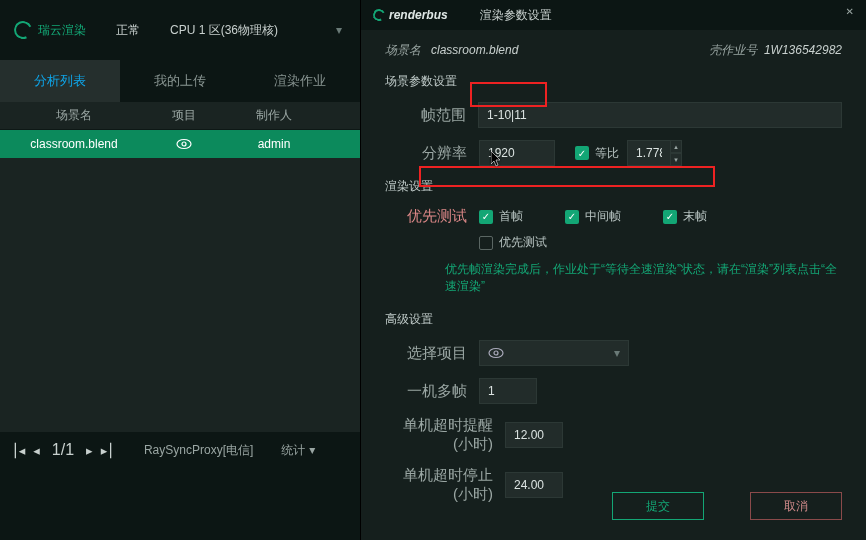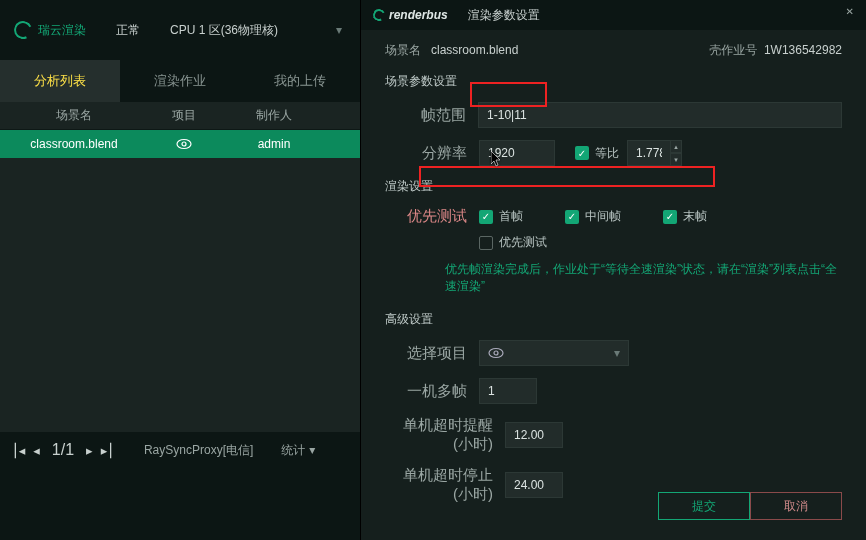--- a/index.html
+++ b/index.html
@@ -6,67 +6,67 @@
 body { background: #0c1614; font-family: "Microsoft YaHei", Arial, sans-serif; font-size: 12px; color: #b8c4c2; width: 866px; height: 540px; overflow: hidden; position: relative; }
 .left-panel { position: absolute; left: 0; top: 0; width: 360px; height: 468px; background: #1a2422; }
 .left-header { height: 60px; display: flex; align-items: center; padding: 0 14px; gap: 30px; background: #0c1614; }
 .logo { display: flex; align-items: center; gap: 6px; color: #13a675; font-size: 12px; }
 .logo-mark { width: 18px; height: 18px; border: 2.5px solid #13a675; border-radius: 50%; border-right-color: transparent; transform: rotate(20deg); }
 .cpu-selector { display: flex; align-items: center; gap: 24px; color: #c8d0ce; font-size: 12px; }
 .cpu-dd { background: transparent; color: #c8d0ce; border: none; padding: 6px 28px 6px 6px; cursor: pointer; }
 .caret { color: #6a7a77; margin-left: 6px; }
 .tabs { display: flex; height: 42px; background: #0c1614; }
 .tab { flex: 1; display: flex; align-items: center; justify-content: center; color: #8a9693; cursor: pointer; font-size: 13px; }
-.tab.active { background: #252f2d; color: #fde047; }
+.tab.active { background: #252f2d; color: #0ea5e9; }
 .table-head { display: flex; height: 28px; align-items: center; background: #1a2422; border-bottom: 1px solid #0e1816; padding: 0 4px; }
 .th { text-align: center; color: #9aa6a3; font-size: 12px; }
 .th1 { width: 140px; }
 .th2 { width: 80px; }
 .th3 { width: 100px; }
 .table-row { display: flex; height: 28px; align-items: center; background: #0c8a5c; color: #fff; padding: 0 4px; }
 .td { text-align: center; font-size: 12px; }
 .td1 { width: 140px; }
 .td2 { width: 80px; }
 .td3 { width: 100px; }
 .eye { display: inline-flex; align-items: center; justify-content: center; }
 .footer { position: absolute; bottom: 0; left: 0; width: 360px; height: 36px; display: flex; align-items: center; background: #0c1614; color: #9aa6a3; font-size: 12px; }
 .pager { display: flex; align-items: center; gap: 8px; padding-left: 12px; color: #c8d0ce; }
 .pager .pg { cursor: pointer; font-size: 13px; }
 .pager .pgnum { margin: 0 4px; font-size: 16px; }
 .footer .proxy { margin-left: 30px; }
 .footer .stats { margin-left: 28px; display: flex; align-items: center; gap: 4px; cursor: pointer; }
 .panel { position: absolute; left: 360px; top: 0; width: 506px; height: 540px; background: #151f1d; border-left: 1px solid #000; }
-.panel-header { height: 30px; display: flex; align-items: center; padding: 15px 12px; background: #0c1614; gap: 8px; color: #c8d0ce; }
+.panel-header { height: 30px; display: flex; align-items: center; padding: 15px 12px; background: #0c1614; gap: 20px; color: #c8d0ce; }
 .panel-header .brand { display: flex; align-items: center; gap: 4px; }
 .panel-header .brand .logo-mark { width: 12px; height: 12px; border-width: 2px; }
 .panel-header .ttl { margin-left: 12px; }
 .close-x { position: absolute; right: 6px; top: 0; color: #9aa6a3; padding: 6px; cursor: pointer; font-size: 10px; }
 .panel-body { padding: 12px 24px 60px; height: calc(100% - 30px); overflow: auto; }
-.scene-line { display: flex; justify-content: space-between; font-size: 12px; color: #9aa6a3; margin-bottom: 14px; }
+.scene-line { display: flex; justify-content: space-between; font-size: 12px; color: #9aa6a3; margin-bottom: 14px; font-style: italic; }
 .scene-line .sn { color: #c8d0ce; }
 .section-title { color: #bec9c7; font-size: 12px; margin: 8px 0 12px; }
 .section-title.render-title { margin-top: 4px; }
 .form-row { display: flex; align-items: center; margin-bottom: 12px; }
 .lbl { width: 94px; text-align: right; color: #9aa6a3; font-size: 15px; padding-right: 12px; }
 .inp { background: #222c2a; border: 1px solid #2c3835; color: #dbe3e1; height: 26px; padding: 0 8px; font-size: 12px; }
 .inp.w370 { width: 368px; }
 .inp.w75 { width: 76px; }
 .inp.w58 { width: 58px; }
 .inp.w46 { width: 44px; }
 .spinset { display: flex; flex-direction: column; margin-left: -1px; }
 .spinset div { width: 12px; height: 13px; background: #222c2a; border: 1px solid #2c3835; display: flex; align-items: center; justify-content: center; cursor: pointer; font-size: 7px; color: #9aa6a3; line-height: 1; }
 .chk { width: 14px; height: 14px; background: #13a675; border-radius: 2px; display: inline-flex; align-items: center; justify-content: center; color: #fff; font-size: 10px; margin-right: 6px; cursor: pointer; }
 .chk.empty { background: transparent; border: 1px solid #5a6663; }
 .gap8 { display: inline-flex; align-items: center; gap: 0; margin-right: 14px; }
 .redbox { border: 2px solid #e22; }
 .redbox-a { position: absolute; left: 470px; top: 82px; width: 77px; height: 25px; pointer-events: none; }
 .redbox-b { position: absolute; left: 419px; top: 166px; width: 296px; height: 21px; pointer-events: none; }
 .hint { color: #13a675; font-size: 12px; margin: 10px 0 16px 60px; }
 .select { background: #222c2a; border: 1px solid #2c3835; color: #dbe3e1; height: 26px; width: 150px; padding: 0 8px; display: flex; align-items: center; justify-content: space-between; cursor: pointer; }
-.actions { position: absolute; bottom: 20px; right: 24px; display: flex; }
+.actions { position: absolute; bottom: 20px; right: 24px; display: flex; gap: 46px; }
 .btn { width: 92px; height: 28px; display: flex; align-items: center; justify-content: center; border: 1px solid #13a675; color: #13a675; background: transparent; cursor: pointer; font-size: 12px; }
 .btn.cancel { border-color: #8a4a4a; color: #d08a8a; }
 .cursor { position: absolute; width: 12px; height: 16px; left: 491px; top: 151px; pointer-events: none; }
 .cursor svg { filter: drop-shadow(0 0 1px #000); }
 </style>
 </head>
 <body>
 
 <div class="left-panel">
   <div class="left-header">
@@ -75,22 +75,22 @@
       <span>瑞云渲染</span>
     </div>
     <div class="cpu-selector">
       <span>正常</span>
       <span class="cpu-dd">CPU 1 区(36物理核)</span>
       <span class="caret">▾</span>
     </div>
   </div>
   <div class="tabs">
     <div class="tab active">分析列表</div>
+    <div class="tab">我的上传</div>
     <div class="tab">渲染作业</div>
-    <div class="tab">我的上传</div>
   </div>
   <div class="table-head">
     <div class="th th1">场景名</div>
     <div class="th th2">项目</div>
     <div class="th th3">制作人</div>
   </div>
   <div class="table-row">
     <div class="td td1">classroom.blend</div>
     <div class="td td2 eye">
       <svg width="16" height="12" viewBox="0 0 16 12">

